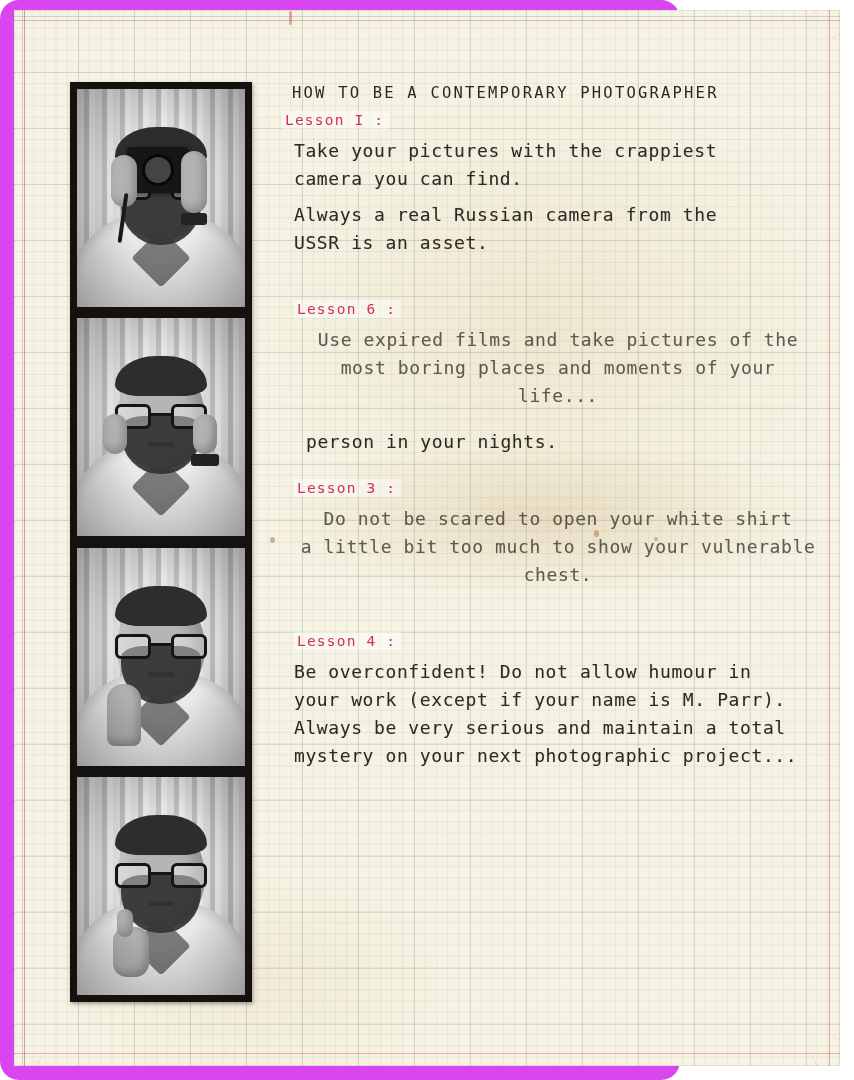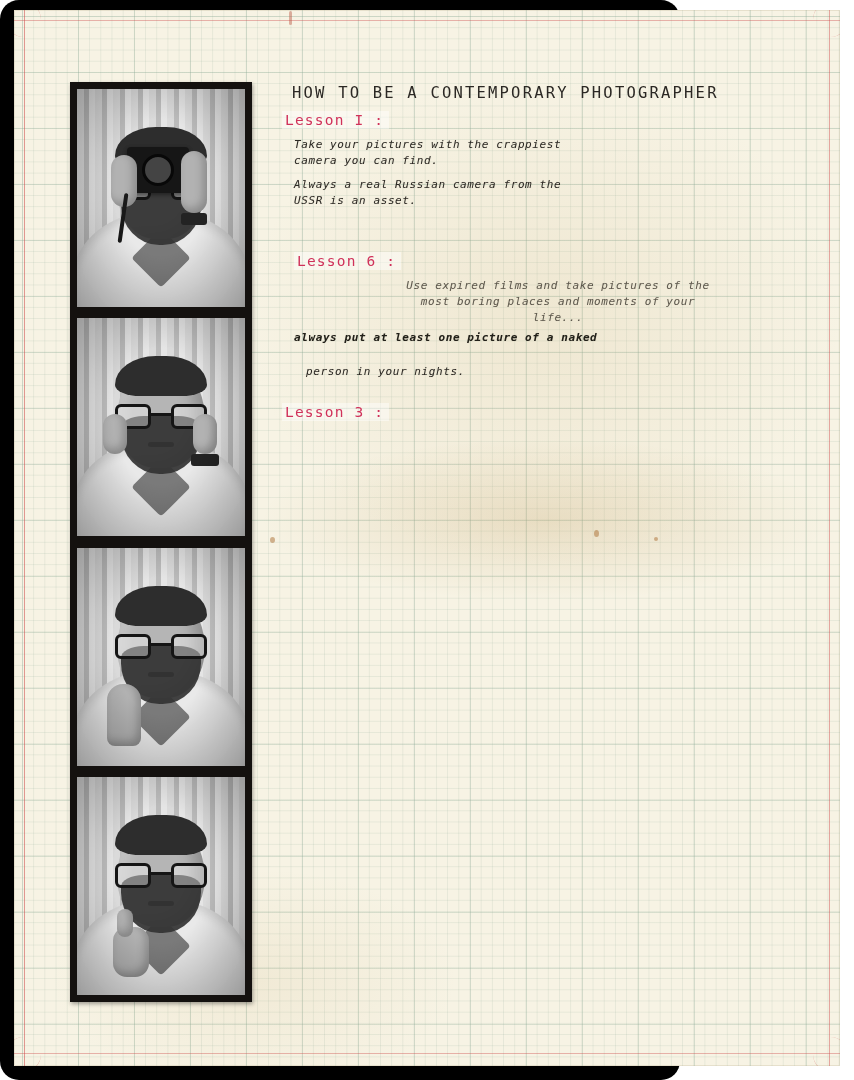--- a/index.html
+++ b/index.html
@@ -12,21 +12,21 @@
     height: 1080px;
     overflow: hidden;
     font-family: "DejaVu Sans Mono", monospace;
   }
 
   
   .scan {
     position: relative;
     width: 680px;
     height: 1080px;
-    background: #000000;
+    background: #d946ef;
     border-radius: 19px;
   }
   .paper {
     position: absolute;
     left: 14px;
     top: 10px;
     width: 826px;
     height: 1056px;
     background: #f7f3e4;
     box-shadow: 0 0 0 1px #e6e0cc inset;
@@ -268,27 +268,26 @@
   .lesson-head {
     font-size: 14.5px;
     color: #d0315a;
     letter-spacing: 1.2px;
     margin: 0;
     display: inline-block;
     background: rgba(255,255,255,0.45);
     padding: 1px 5px 1px 3px;
   }
   .para {
-    font-size: 11px;
-    line-height: 16px;
+    font-size: 18px;
+    line-height: 28px;
     color: #2d2a25;
     margin: 8px 0 0 12px;
     white-space: pre-wrap;
     text-shadow: 0 0 1px rgba(60,55,45,0.18);
-    font-style: italic;
   }
   .para.tight { margin-top: 4px; }
   .para.bold { font-weight: bold; color: #222019; }
   .blk { margin-bottom: 16px; }
   .gap-sm { height: 6px; }
   .gap-lg { height: 26px; }
   .indent { margin-left: 24px; }
   
   .faded { color: #4b463c; opacity: 0.88; text-align: center; }
 </style>
@@ -411,28 +410,37 @@
 USSR is an asset.</div>
       </div>
 
       <div class="gap-lg"></div>
 
       <div class="blk">
         <div class="lesson-head" style="margin-left:12px;">Lesson 6 :</div>
         <div class="para faded">Use expired films and take pictures of the
 most boring places and moments of your
 life...</div>
-        <div class="para bold tight">always put at least one picture of a naked</div>
         <div class="para indent" style="margin-top:18px;">person in your nights.</div>
       </div>
 
       <div class="gap-sm"></div>
 
       <div class="blk">
-        <div class="lesson-head" style="margin-left:0;">Lesson 3 :</div>
+        <div class="lesson-head" style="margin-left:12px;">Lesson 3 :</div>
+        <div class="para faded">Do not be scared to open your white shirt
+a little bit too much to show your vulnerable
+chest.</div>
       </div>
 
       <div class="gap-lg"></div>
 
+      <div class="blk">
+        <div class="lesson-head" style="margin-left:12px;">Lesson 4 :</div>
+        <div class="para">Be overconfident! Do not allow humour in
+your work (except if your name is M. Parr).
+Always be very serious and maintain a total
+mystery on your next photographic project...</div>
+      </div>
 
     </div>
   </div>
 </div>
 
 </body></html>

